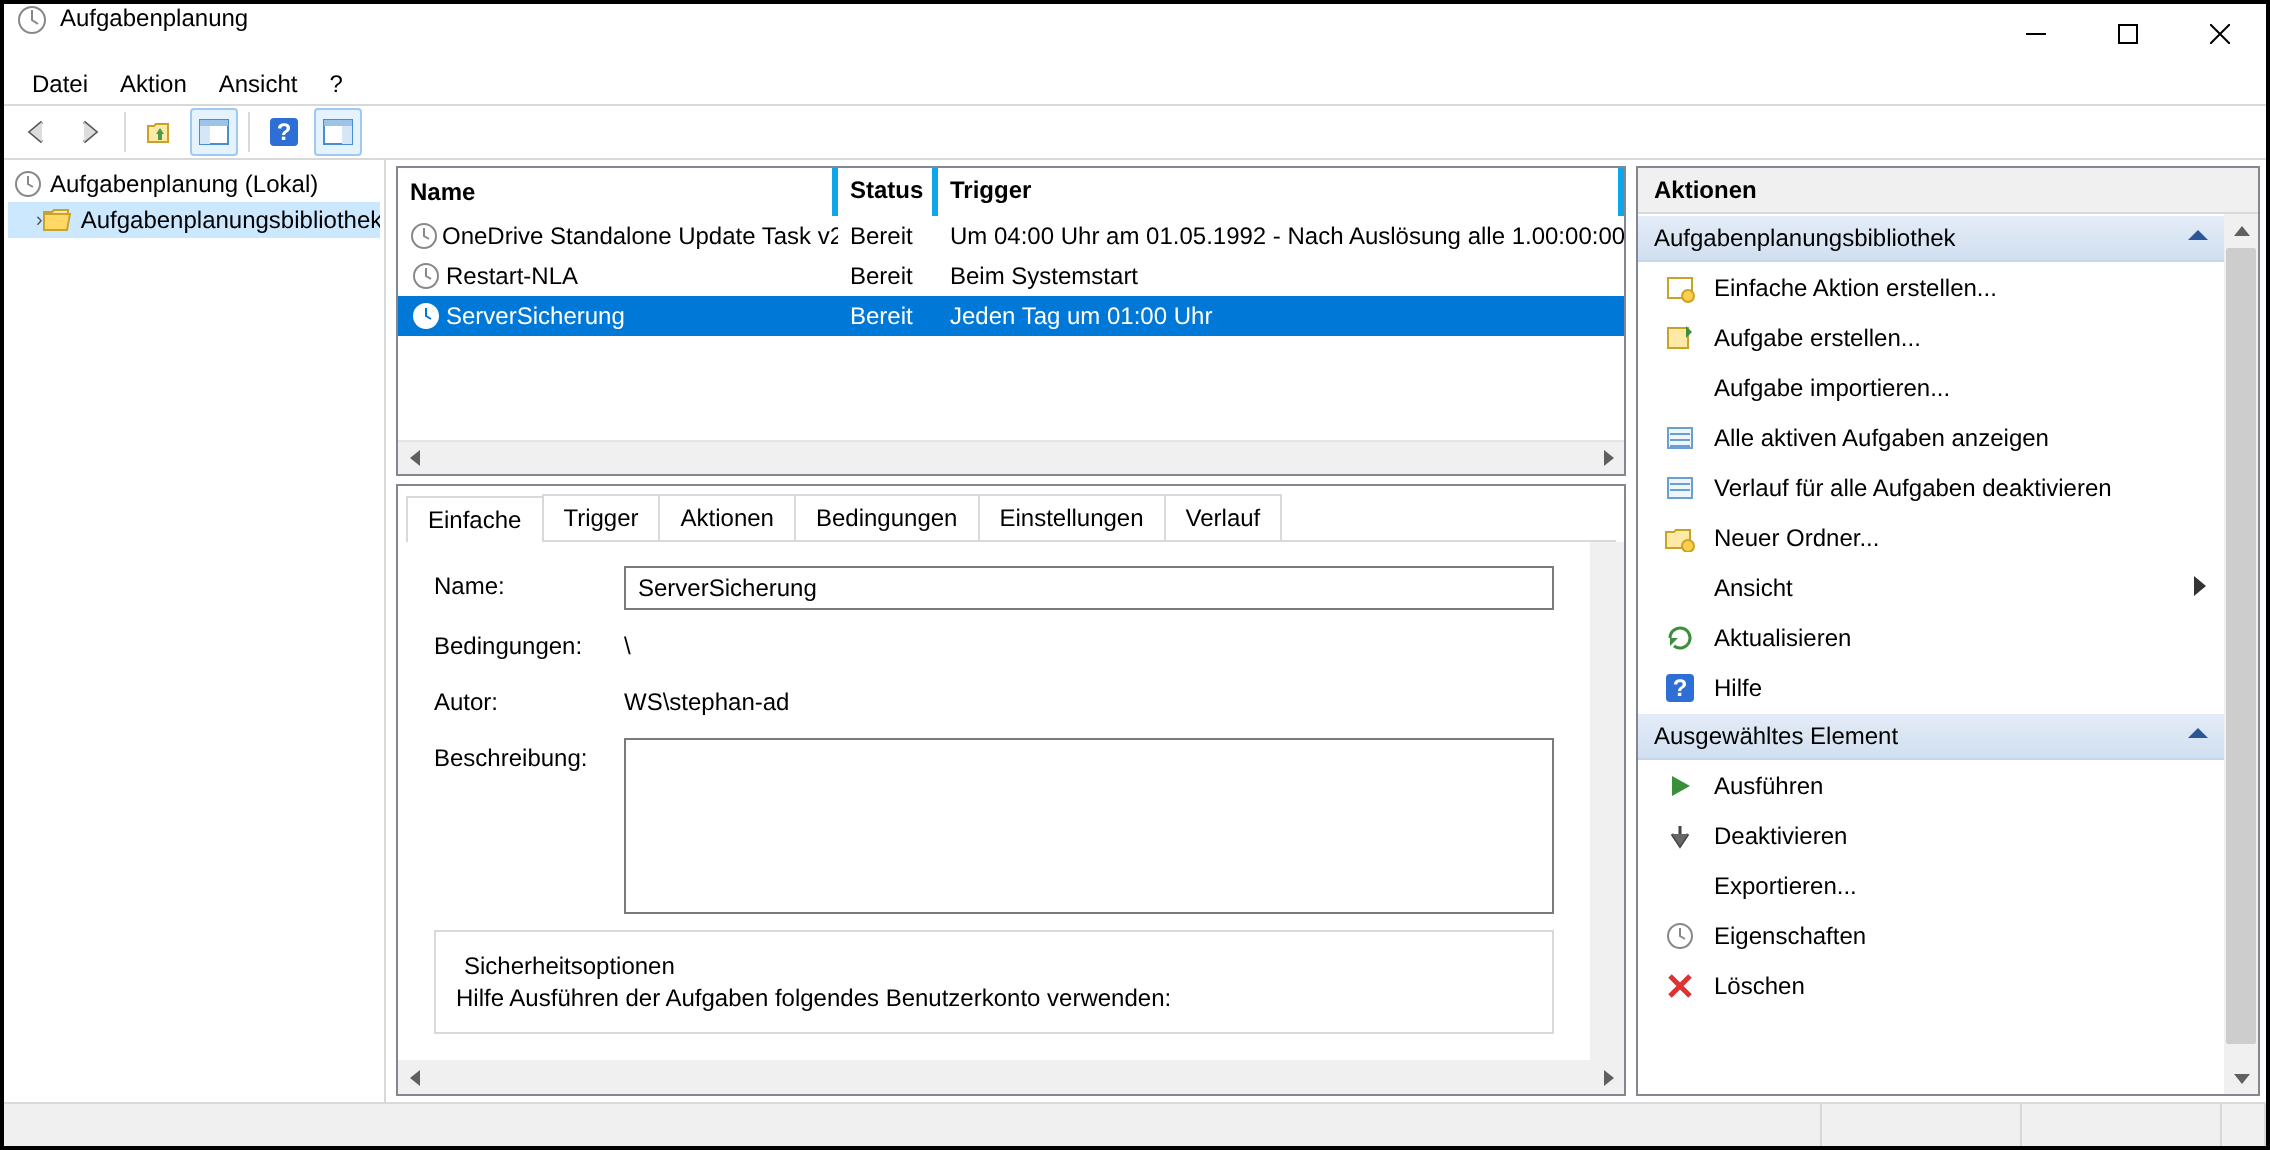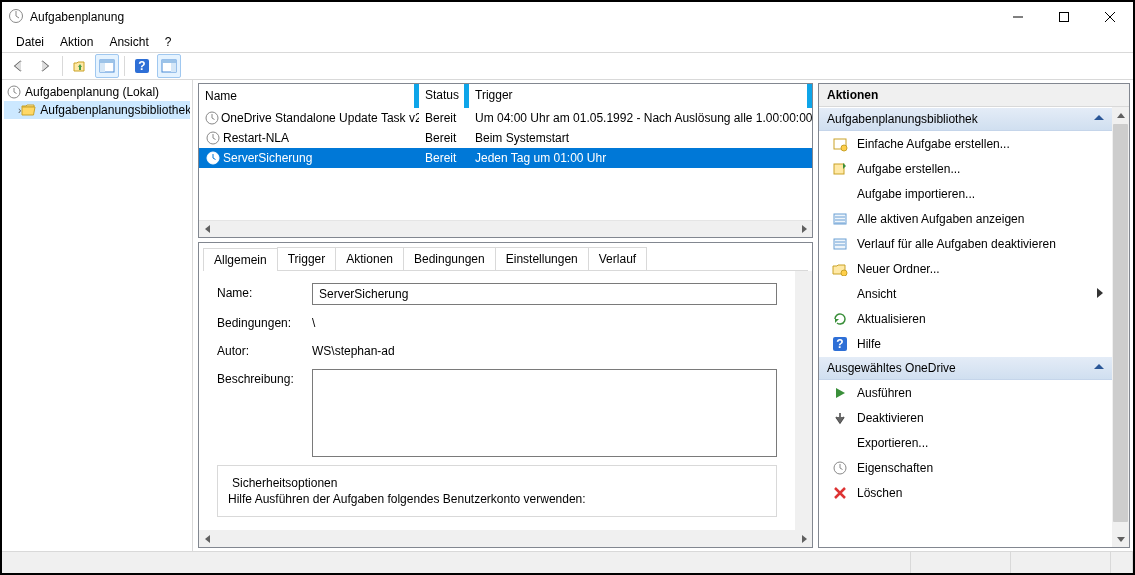--- a/index.html
+++ b/index.html
@@ -1,20 +1,20 @@
 <!DOCTYPE html>
 <html><head>
 <meta charset="utf-8">
 <style>
 * { box-sizing: border-box; margin: 0; padding: 0; font-family: "Segoe UI", Tahoma, sans-serif; font-size: 12px; }
 html, body { width: 1135px; height: 575px; overflow: hidden; }
 body { border: 2.5px solid #000; background: #fff; display: flex; flex-direction: column; }
 
 
-.titlebar { height: 30px; display: flex; align-items: center; padding: 0 0 0 6px; }
+.titlebar { height: 30px; display: flex; align-items: flex-start; padding: 0 0 0 6px; }
 .titlebar .title { margin-left: 6px; flex: 1; }
 .titlebar .ctl { width: 46px; height: 30px; display: flex; align-items: center; justify-content: center; }
 .titlebar .ctl svg { display: block; }
 
 
 .menubar { height: 20px; display: flex; align-items: center; padding: 0 8px; gap: 4px; }
 .menubar span { padding: 2px 6px; }
 
 
 .toolbar { height: 28px; border-top: 1px solid #d9d9d9; border-bottom: 1px solid #d9d9d9; display: flex; align-items: center; padding: 0 4px; gap: 3px; }
@@ -26,21 +26,21 @@
 .tree-pane { width: 191px; border-right: 1px solid #d9d9d9; padding: 3px 2px; }
 .tree-row { display: flex; align-items: center; height: 18px; white-space: nowrap; overflow: hidden; padding-left: 2px; }
 .tree-row.child { padding-left: 14px; }
 .tree-row.sel { background: #cce8ff; }
 .tree-toggle { width: 12px; font-size: 10px; color: #555; }
 .tree-ico { width: 16px; height: 16px; margin-right: 3px; flex-shrink: 0; display: flex; align-items: center; justify-content: center; }
 
 .center-pane { flex: 1; display: flex; flex-direction: column; padding: 3px 5px 3px 5px; min-width: 0; }
 .tasks-box { height: 155px; border: 1px solid #828790; background: #fff; display: flex; flex-direction: column; overflow: hidden; }
 .th-row { display: flex; height: 24px; color: #000; }
-.th-row > div { padding: 4px 6px; border-right: 5px solid #0ea5e9; white-space: nowrap; overflow: hidden; }
+.th-row > div { padding: 4px 6px; border-right: 3px solid #0ea5e9; white-space: nowrap; overflow: hidden; font-weight: bold; }
 .th-row > div.sortable { position: relative; }
 .tb-row { display: flex; height: 20px; align-items: center; }
 .tb-row.sel { background: #0078d7; color: #fff; }
 .tb-row > div { padding: 1px 6px; white-space: nowrap; overflow: hidden; }
 .tb-row .ico { width: 16px; height: 16px; display: inline-flex; align-items: center; justify-content: center; margin-right: 2px; vertical-align: middle; }
 .col-name { width: 220px; display: flex; align-items: center; }
 .col-status { width: 50px; }
 .col-trigger { flex: 1; }
 .tasks-scroll { height: 17px; border-top: 1px solid #e5e5e5; display: flex; align-items: center; background: #f0f0f0; }
 .tasks-scroll .sb { flex: 1; height: 17px; position: relative; }
@@ -239,21 +239,21 @@
         <div class="arrow">
             <svg width="8" height="8">
               <path d="M2 0l5 4-5 4z" fill="#606060"></path>
             </svg>
           </div>
       </div>
     </div>
 
     <div class="detail-box">
       <div class="tab-strip">
-        <div class="tab active">Allgemein</div>
+        <div class="tab active">Einfache</div>
         <div class="tab">Trigger</div>
         <div class="tab">Aktionen</div>
         <div class="tab">Bedingungen</div>
         <div class="tab">Einstellungen</div>
         <div class="tab">Verlauf</div>
       </div>
       <div class="tab-underline"></div>
       <div style="flex:1;display:flex;overflow:hidden;">
         <div class="tab-body">
           <div class="form-row">
@@ -306,21 +306,21 @@
                   <path d="M0 7l5-5 5 5z" fill="#2b5797"></path>
                 </svg></span>
             </div>
             <div class="action-item">
               <span class="ico">
                 <svg width="16" height="16">
                   <rect x="2" y="3" width="12" height="10" fill="#fff" stroke="#c9a227"></rect>
                   <circle cx="12" cy="12" r="3" fill="#ffcf4a" stroke="#c9a227"></circle>
                 </svg>
               </span>
-              <span>Einfache Aufgabe erstellen...</span>
+              <span>Einfache Aktion erstellen...</span>
             </div>
             <div class="action-item">
               <span class="ico">
                 <svg width="16" height="16">
                   <rect x="2" y="3" width="10" height="10" fill="#ffe9a6" stroke="#c9a227"></rect>
                   <path d="M11 2l3 3-3 3z" fill="#3a8f3a"></path>
                 </svg>
               </span>
               <span>Aufgabe erstellen...</span>
             </div>
@@ -374,21 +374,21 @@
             <div class="action-item">
               <span class="ico">
                 <svg width="16" height="16">
                   <rect x="1" y="1" width="14" height="14" rx="2" fill="#2e6fd6"></rect>
                   <text x="8" y="12" text-anchor="middle" fill="#fff" font-size="11" font-weight="bold">?</text>
                 </svg>
               </span>
               <span>Hilfe</span>
             </div>
             <div class="action-section">
-              <span>Ausgewähltes OneDrive</span>
+              <span>Ausgewähltes Element</span>
               <span><svg width="10" height="10">
                   <path d="M0 7l5-5 5 5z" fill="#2b5797"></path>
                 </svg></span>
             </div>
             <div class="action-item">
               <span class="ico">
                 <svg width="14" height="14">
                   <path d="M3 2l9 5-9 5z" fill="#3a8f3a"></path>
                 </svg>
               </span>

